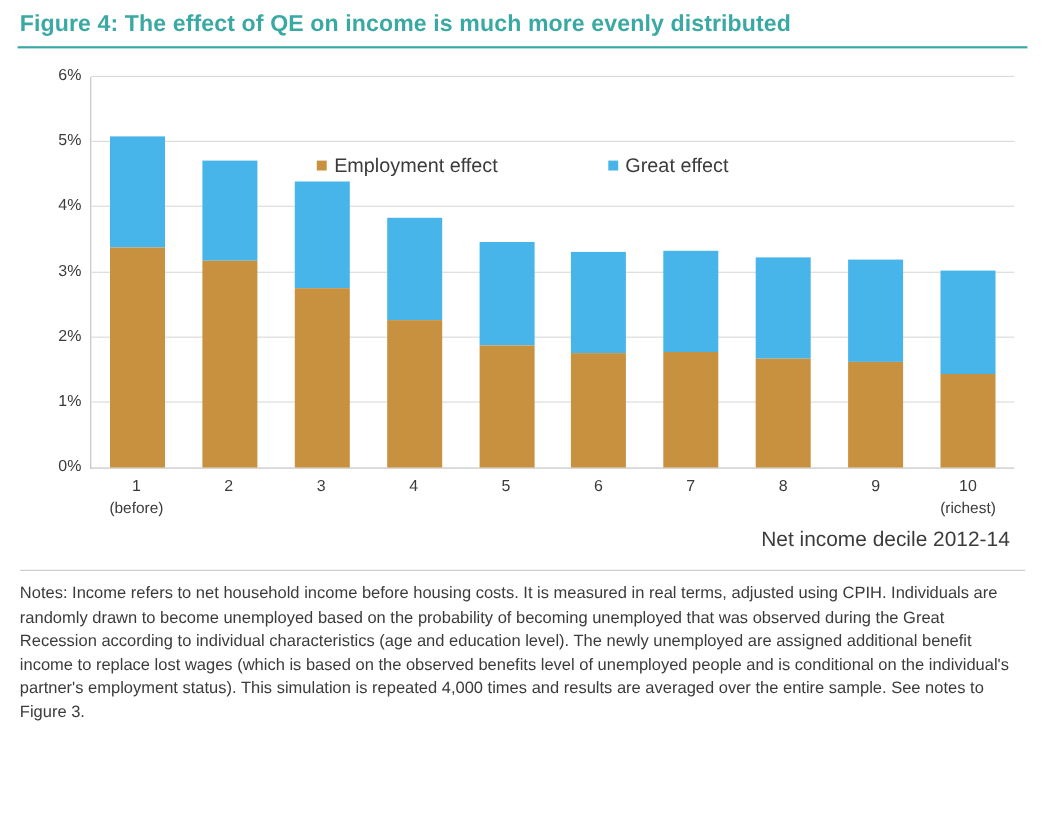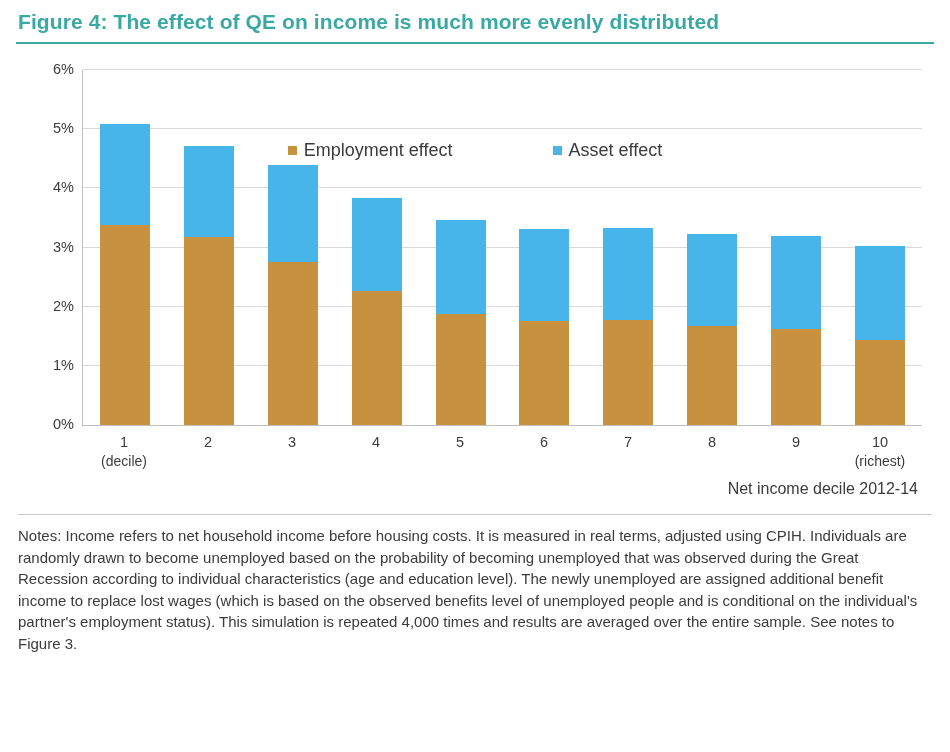--- a/index.html
+++ b/index.html
@@ -133,21 +133,21 @@
     pointer-events: none;
     margin-top: 48px;
   }
   .legend-item { display: flex; align-items: center; gap: 7px; }
   .swatch { width: 9px; height: 9px; display: inline-block; }
   .swatch.employment { background: #c8913f; }
   .swatch.wage { background: #47b5ea; }
 
   .axis-title {
     text-align: right;
-    font-size: 16px;
+    font-size: 19px;
     color: #3b3b3b;
     padding-right: 16px;
     margin-top: 2px;
   }
 
   
   .notes-rule {
     height: 1px;
     background: #c9c9c9;
     margin: 16px 2px 0 2px;
@@ -240,26 +240,26 @@
         </div>
     </div>
 
     <div class="legend">
       <span class="legend-item">
         <span class="swatch employment"></span>
         <span>Employment effect</span>
       </span>
       <span class="legend-item">
         <span class="swatch wage"></span>
-        <span>Asset effect</span>
+        <span>Great effect</span>
       </span>
     </div>
 
     <div class="xlabels" id="xlabels">
-        <div class="xlab"><span>1</span><span class="sub">(decile)</span></div>
+        <div class="xlab"><span>1</span><span class="sub">(before)</span></div>
         <div class="xlab"><span>2</span></div>
         <div class="xlab"><span>3</span></div>
         <div class="xlab"><span>4</span></div>
         <div class="xlab"><span>5</span></div>
         <div class="xlab"><span>6</span></div>
         <div class="xlab"><span>7</span></div>
         <div class="xlab"><span>8</span></div>
         <div class="xlab"><span>9</span></div>
         <div class="xlab"><span>10</span><span class="sub">(richest)</span></div>
       </div>

